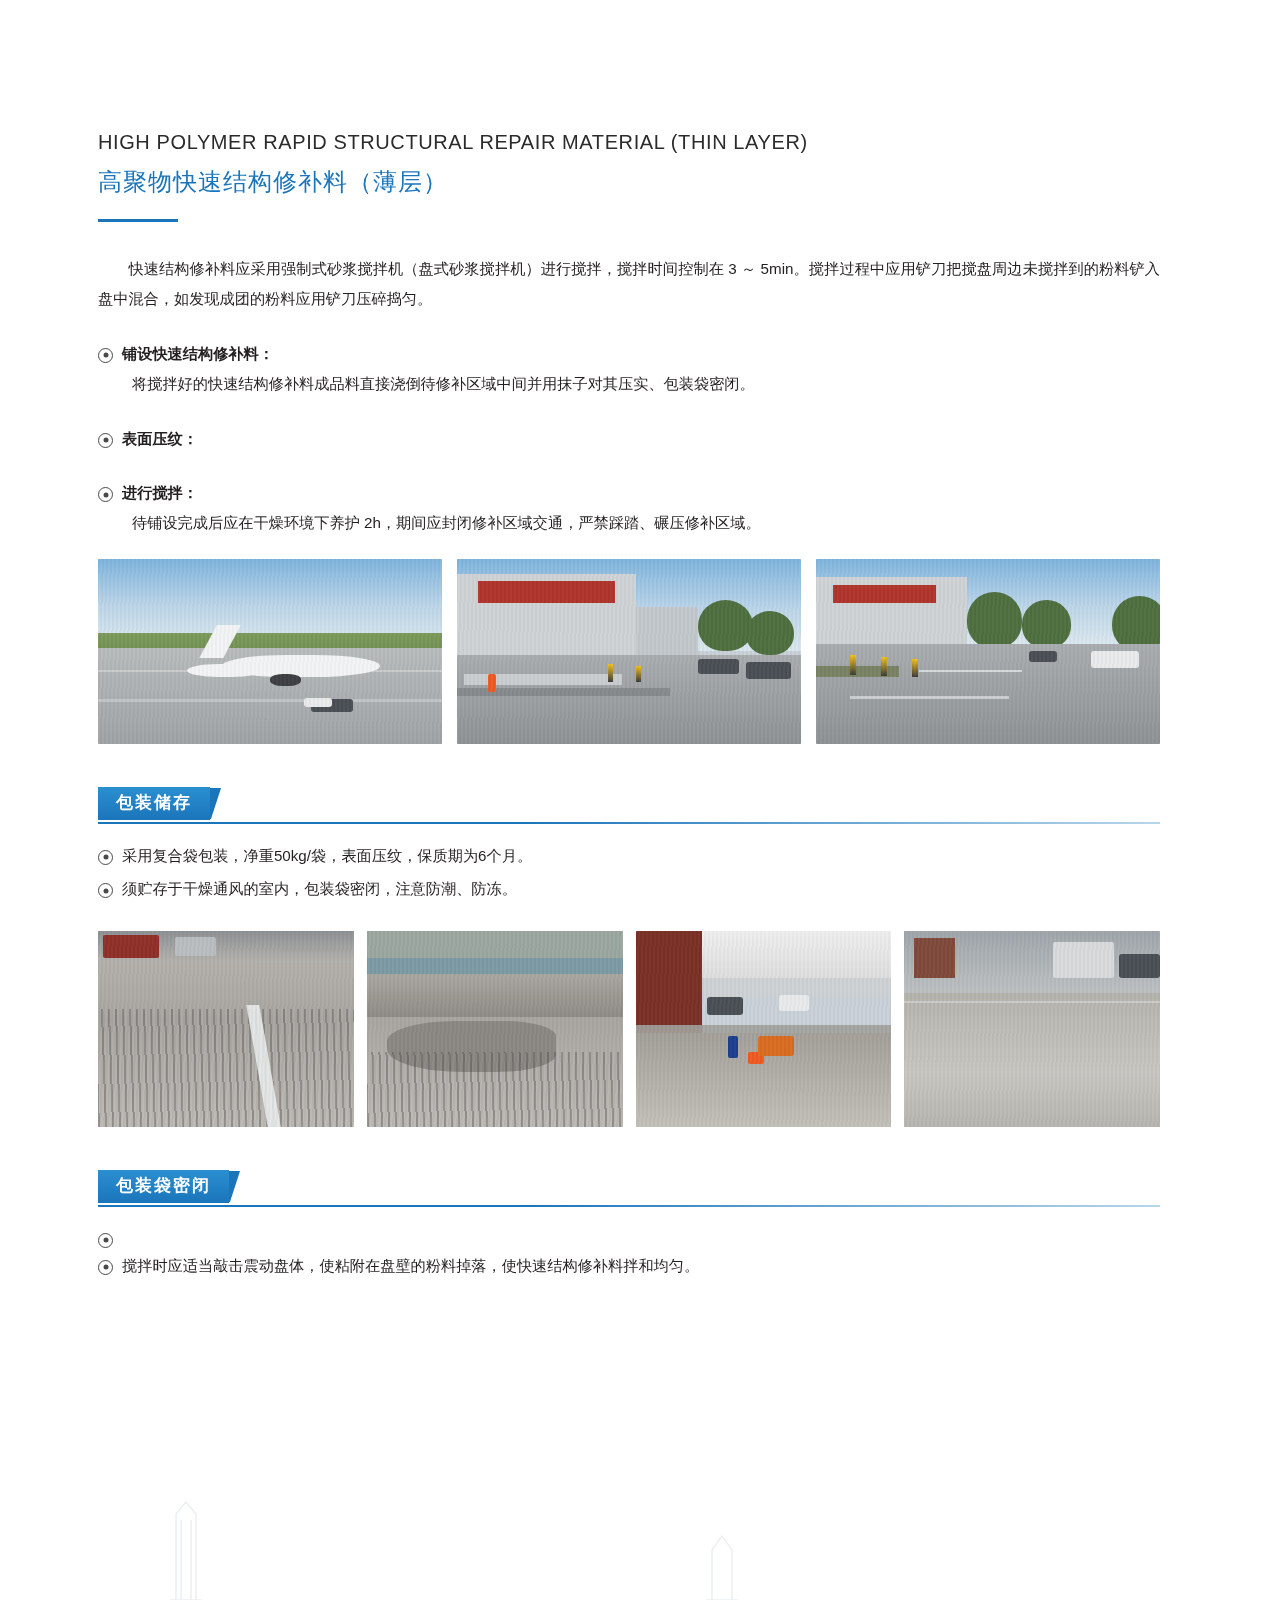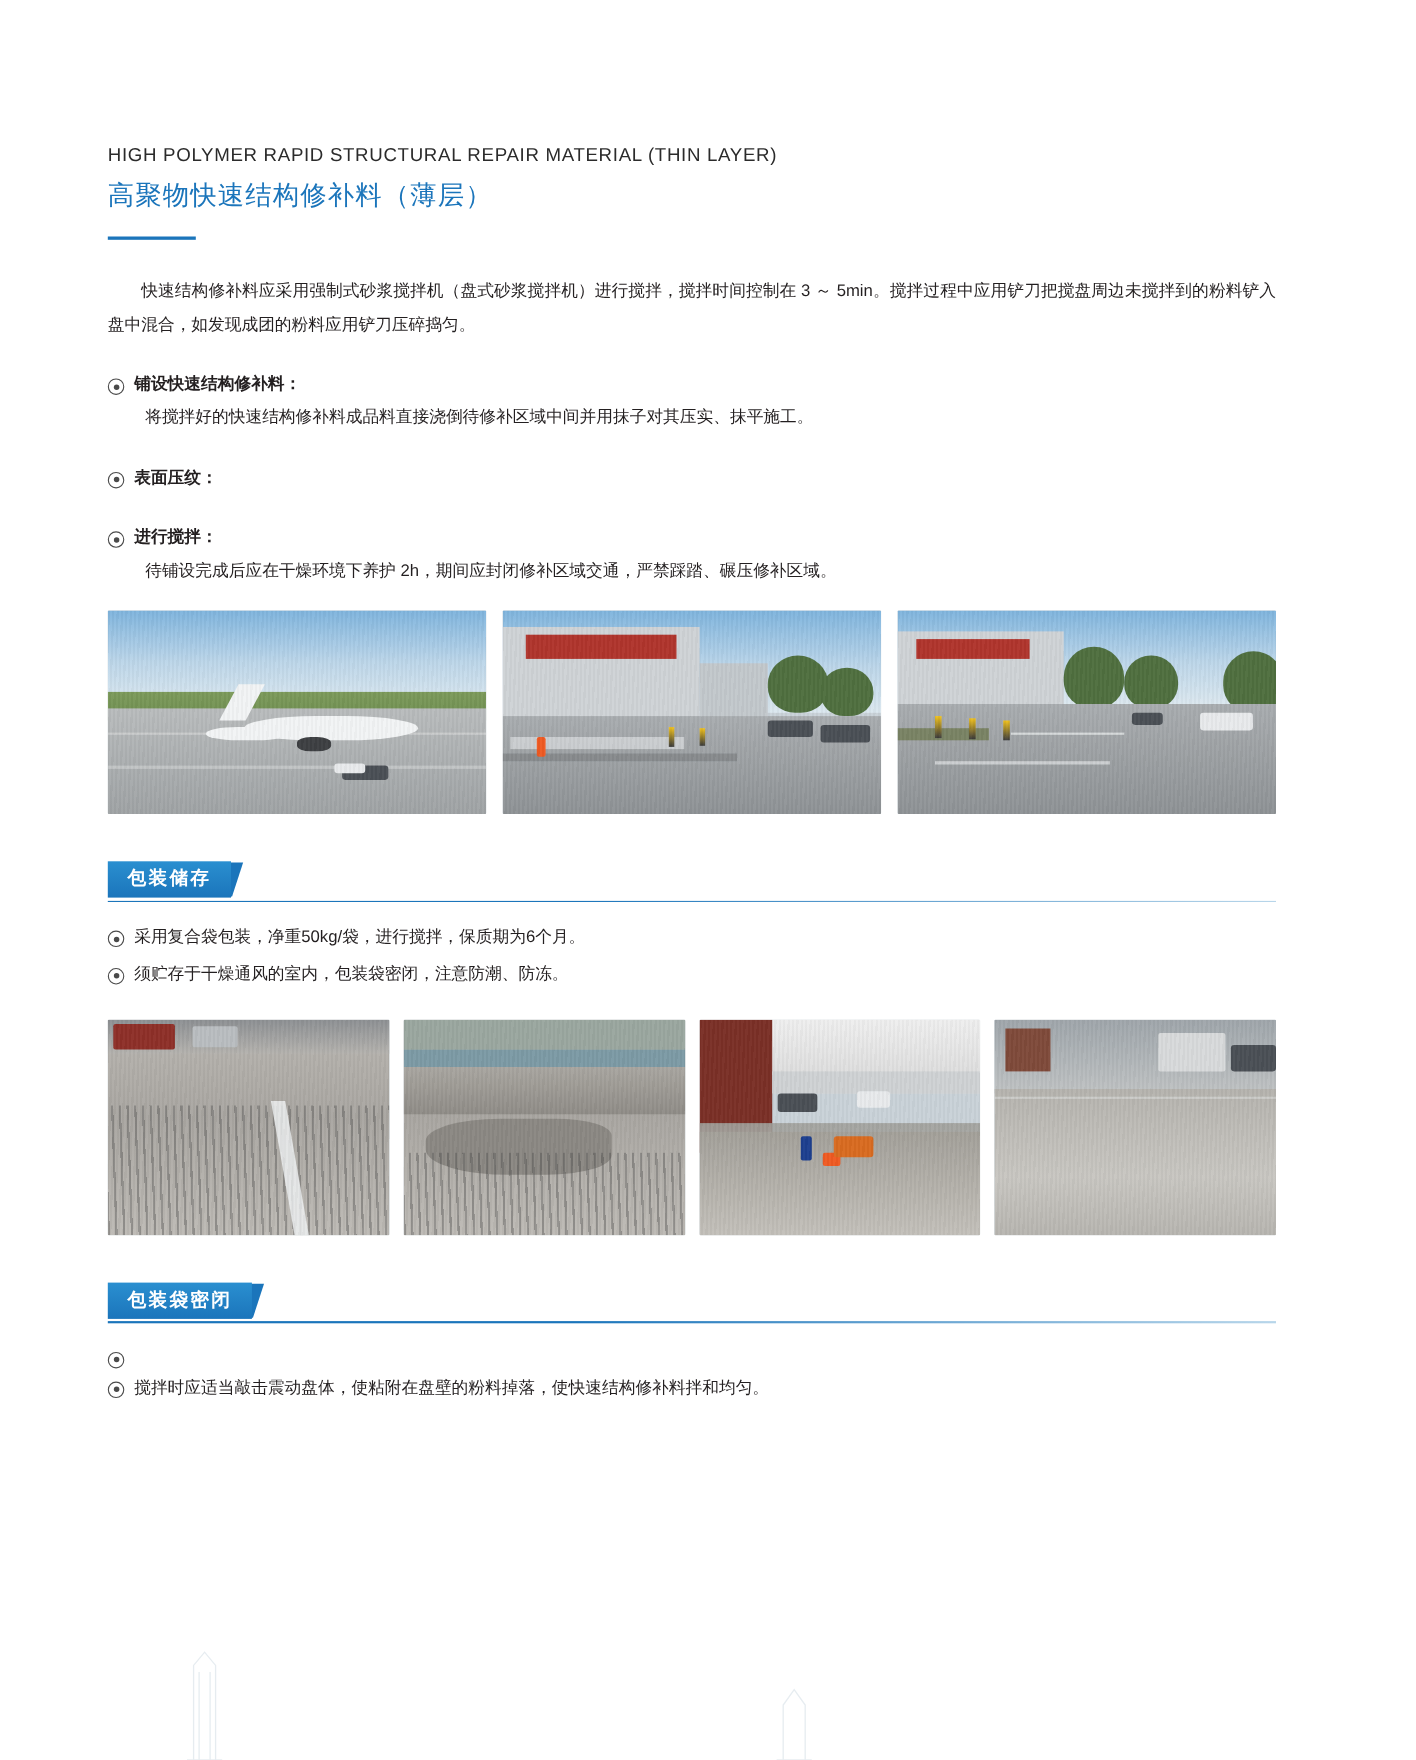--- a/index.html
+++ b/index.html
@@ -25,21 +25,21 @@
 
   .content {
     position: absolute;
     left: 98px;
     top: 130px;
     width: 1062px;
   }
 
   
   .title-en {
-    font-size: 17px;
+    font-size: 20px;
     letter-spacing: 0.6px;
     color: #2b2b2b;
     font-weight: 400;
     line-height: 1.25;
     white-space: nowrap;
   }
   .title-cn {
     margin-top: 12px;
     font-size: 24px;
     letter-spacing: 1px;
@@ -308,21 +308,21 @@
     <div class="title-en">HIGH POLYMER RAPID STRUCTURAL REPAIR MATERIAL (THIN LAYER)</div>
     <div class="title-cn">高聚物快速结构修补料（薄层）</div>
     <div class="title-rule"></div>
 
     <p class="intro">快速结构修补料应采用强制式砂浆搅拌机（盘式砂浆搅拌机）进行搅拌，搅拌时间控制在 3 ～ 5min。搅拌过程中应用铲刀把搅盘周边未搅拌到的粉料铲入盘中混合，如发现成团的粉料应用铲刀压碎捣匀。</p>
 
     <div class="bullet-row">
       <span class="bullet-mark"></span>
       <span class="bullet-head">铺设快速结构修补料：</span>
     </div>
-    <div class="sub-text">将搅拌好的快速结构修补料成品料直接浇倒待修补区域中间并用抹子对其压实、抹平施工。</div>
+    <div class="sub-text">将搅拌好的快速结构修补料成品料直接浇倒待修补区域中间并用抹子对其压实、包装袋密闭。</div>
 
     <div class="bullet-row">
       <span class="bullet-mark"></span>
       <span class="bullet-head">表面压纹：</span>
     </div>
 
     <div class="bullet-row">
       <span class="bullet-mark"></span>
       <span class="bullet-head">进行搅拌：</span>
     </div>
@@ -387,21 +387,21 @@
 
     <div class="section">
       <div class="section-bar">
         <div class="tab">包装储存</div>
         <div class="tab-wedge"></div>
         <div class="section-rule-soft"></div>
       </div>
       <div class="section-body">
         <div class="li-row">
           <span class="bullet-mark"></span>
-          <span class="li-text">采用复合袋包装，净重50kg/袋，进行搅拌，保质期为6个月。</span>
+          <span class="li-text">采用复合袋包装，净重50kg/袋，表面压纹，保质期为6个月。</span>
         </div>
         <div class="li-row">
           <span class="bullet-mark"></span>
           <span class="li-text">须贮存于干燥通风的室内，包装袋密闭，注意防潮、防冻。</span>
         </div>
       </div>
     </div>
 
     <div class="img-row row2">
 

